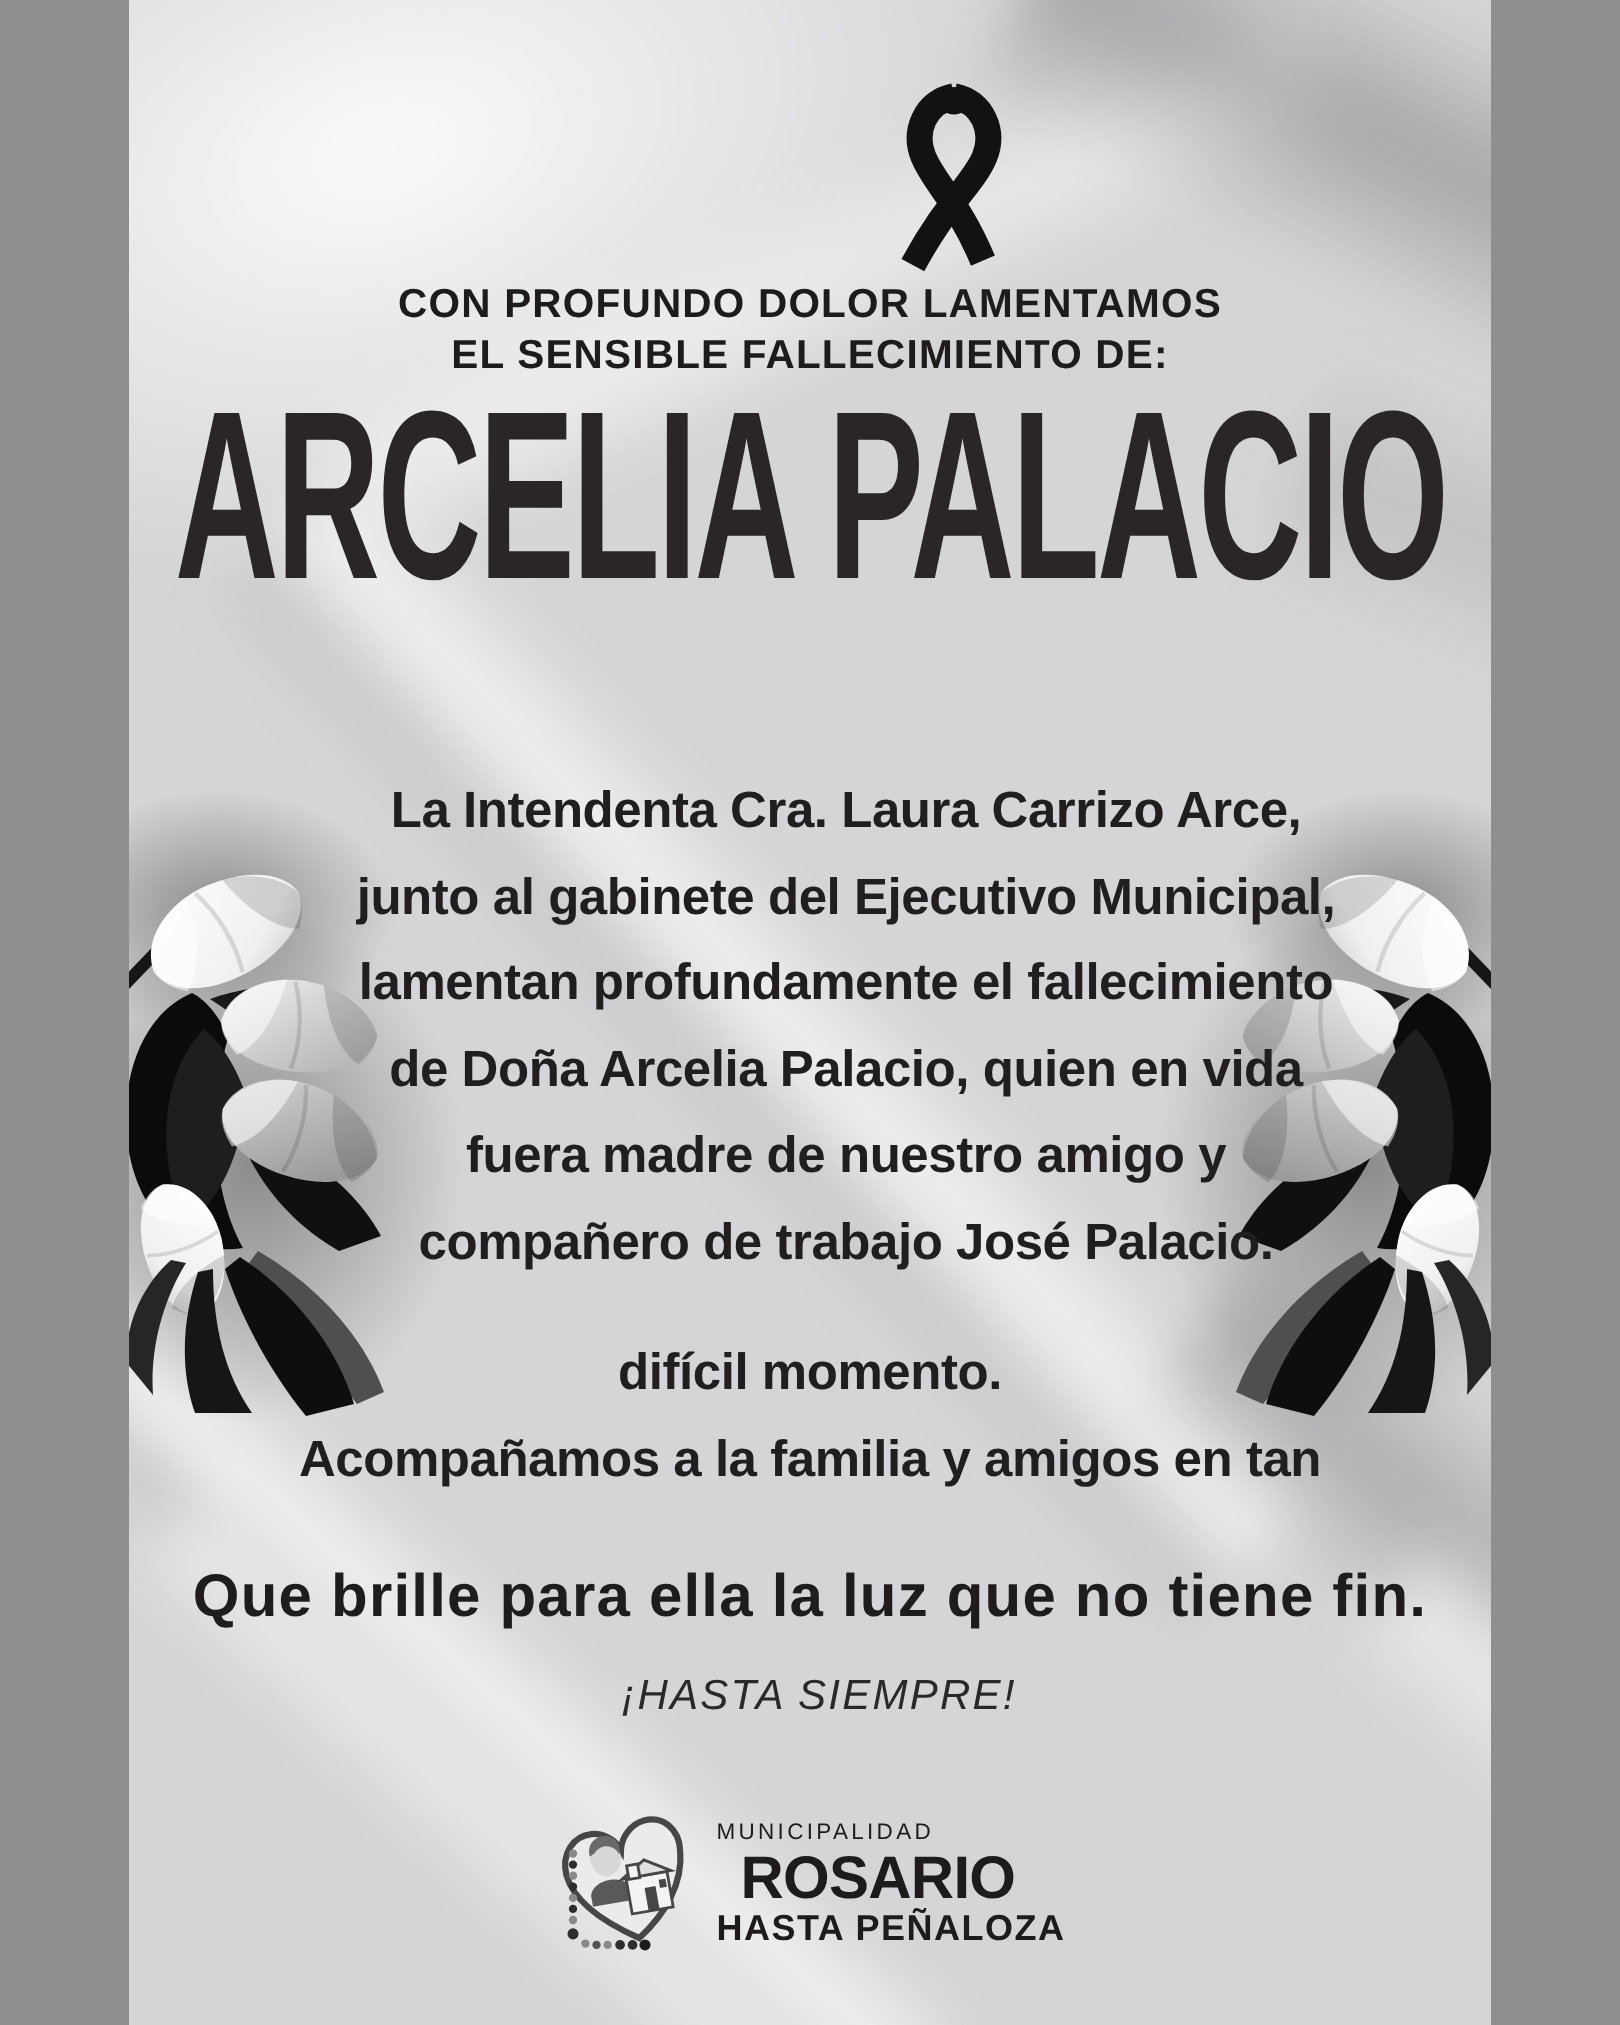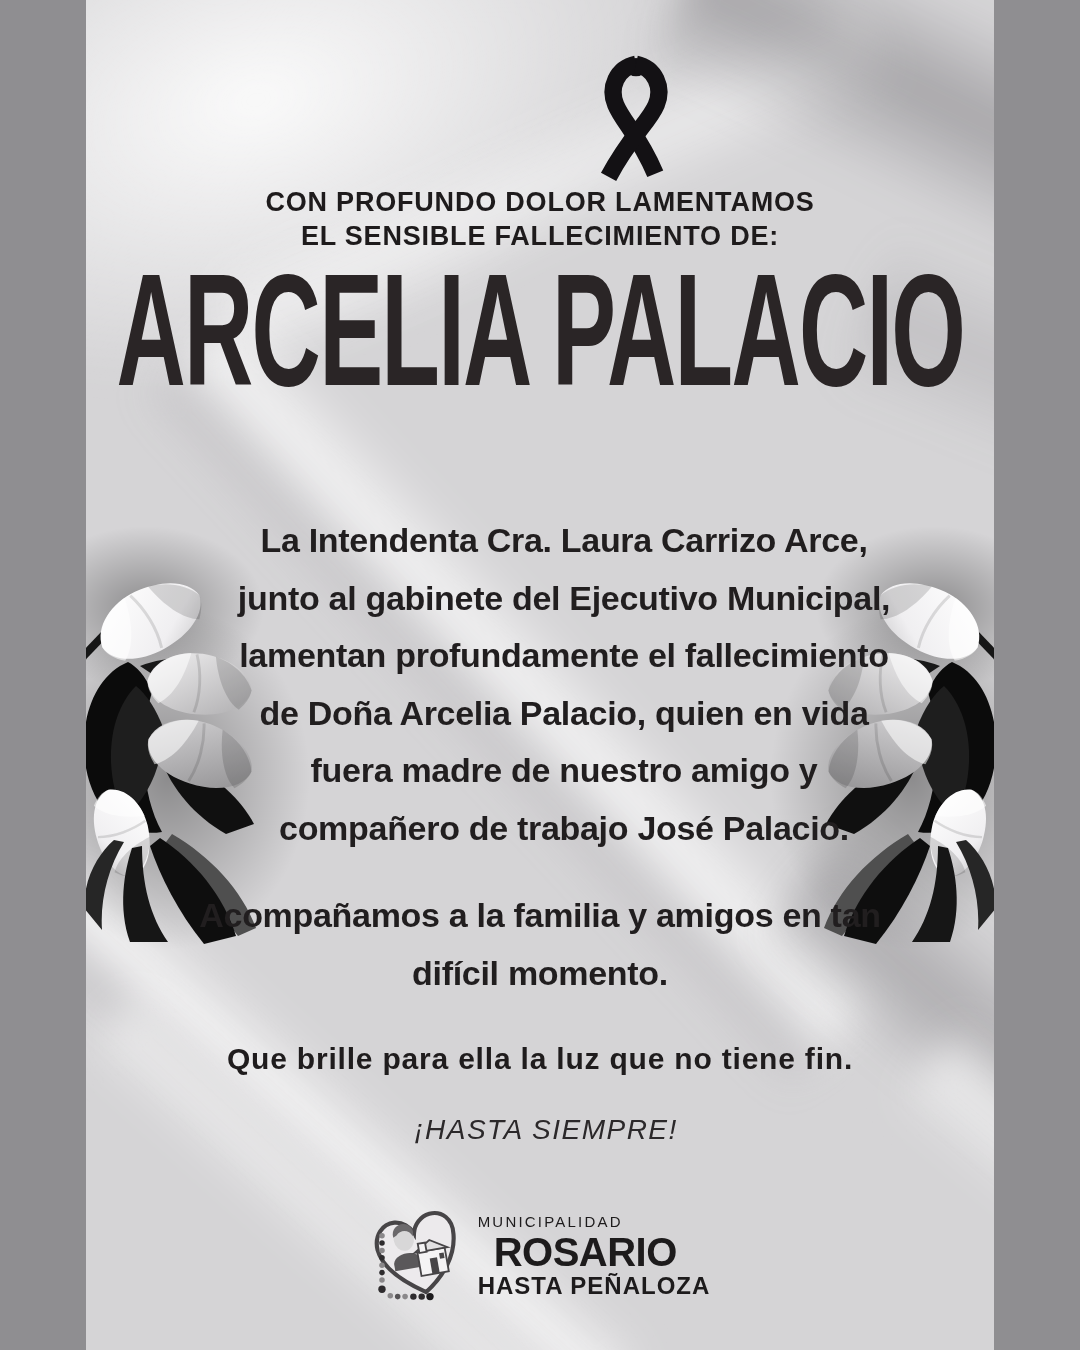--- a/index.html
+++ b/index.html
@@ -50,21 +50,21 @@
   .intro{position:absolute;left:0;right:0;top:185px;text-align:center;
          font-size:27px;font-weight:bold;letter-spacing:.8px;line-height:34px;color:#1e1b1c;}
   .title-wrap{position:absolute;left:0;right:0;top:250px;display:flex;justify-content:center;}
   .title{margin:0;font-size:160px;line-height:1;font-weight:bold;color:#2a2526;
          white-space:nowrap;letter-spacing:-3px;transform:scaleX(.60);transform-origin:center;}
   .tribute{position:absolute;left:0;right:0;top:512px;text-align:center;
            font-size:34px;font-weight:bold;line-height:57.5px;letter-spacing:-.3px;color:#211e1f;padding-left:48px;}
   .condolence{position:absolute;left:0;right:0;top:886px;text-align:center;
            font-size:34px;font-weight:bold;line-height:58px;letter-spacing:-.3px;color:#211e1f;}
   .blessing{position:absolute;left:0;right:0;top:1042px;text-align:center;
-           font-size:30px;font-weight:bold;letter-spacing:.8px;color:#1f1c1d;}
+           font-size:40px;font-weight:bold;letter-spacing:.8px;color:#1f1c1d;}
   .farewell{position:absolute;left:0;right:0;top:1114px;text-align:center;
            font-size:28px;font-style:italic;letter-spacing:1.5px;color:#2b282a;margin-left:12px;}
 
   
   .bouquet{position:absolute;top:516px;width:232px;height:432px;overflow:visible;}
   .bouquet.left{left:-10px;}
   .bouquet.right{right:-10px;transform:scaleX(-1);}
 
   
   .logo{position:absolute;left:0;right:0;top:1204px;display:flex;justify-content:center;
@@ -170,22 +170,22 @@
   <div class="tribute">
     <div>La Intendenta Cra. Laura Carrizo Arce,</div>
     <div>junto al gabinete del Ejecutivo Municipal,</div>
     <div>lamentan profundamente el fallecimiento</div>
     <div>de Doña Arcelia Palacio, quien en vida</div>
     <div>fuera madre de nuestro amigo y</div>
     <div>compañero de trabajo José Palacio.</div>
   </div>
 
   <div class="condolence">
+    <div>difícil momento.</div>
     <div>Acompañamos a la familia y amigos en tan</div>
-    <div>difícil momento.</div>
   </div>
 
   <div class="blessing">Que brille para ella la luz que no tiene fin.</div>
   <div class="farewell">¡HASTA SIEMPRE!</div>
 
   <div class="logo">
     <svg class="emblem" viewBox="0 0 104 112">
       <g transform="rotate(-10 52 56)">
         <path d="M54,96 C30,80 12,62 10,42 C9,26 20,15 33,16 C42,17 49,23 52,31 C54,22 62,14 72,13 C86,12 96,23 94,39 C92,62 76,82 54,96 Z" fill="#eceaec" stroke="#474547" stroke-width="4.5"></path>
         <ellipse cx="40" cy="35" rx="11" ry="13" fill="#d8d7d8"></ellipse>

